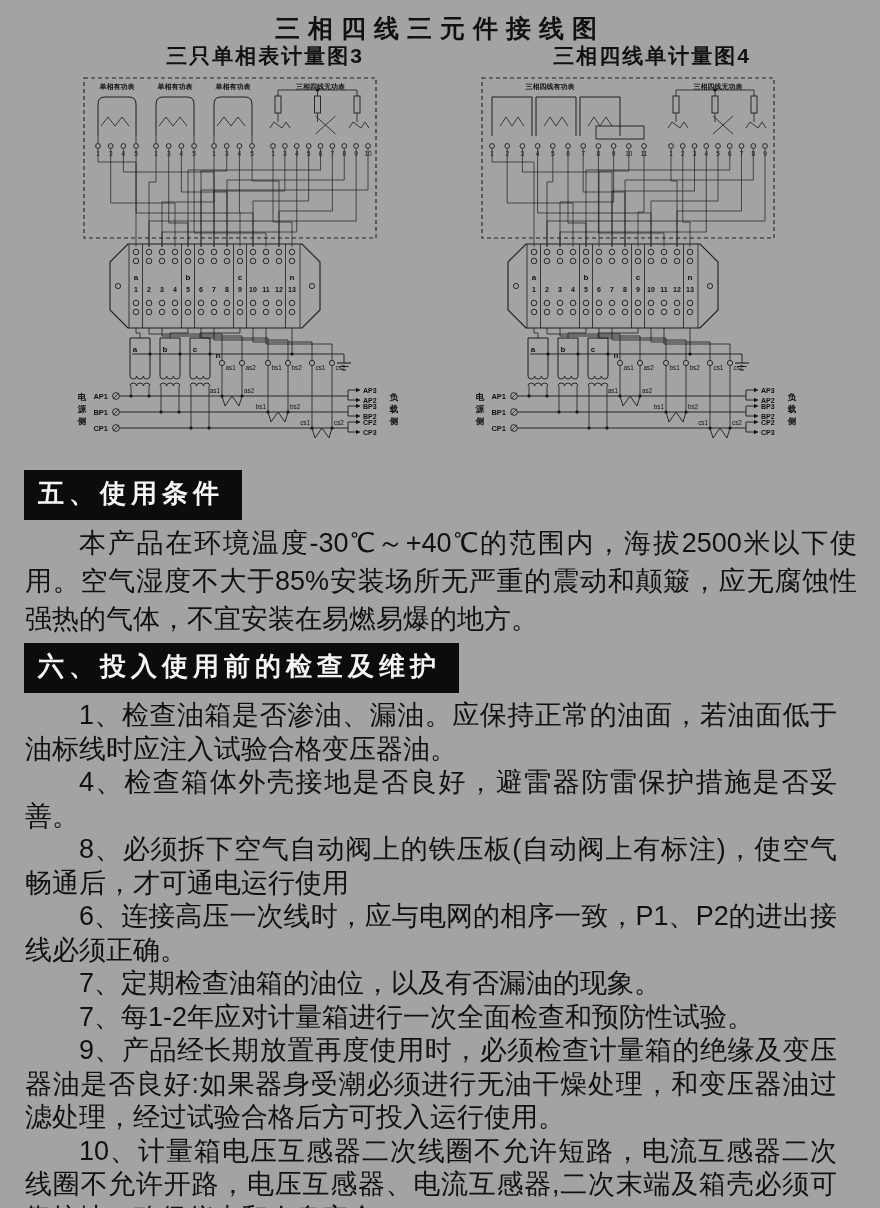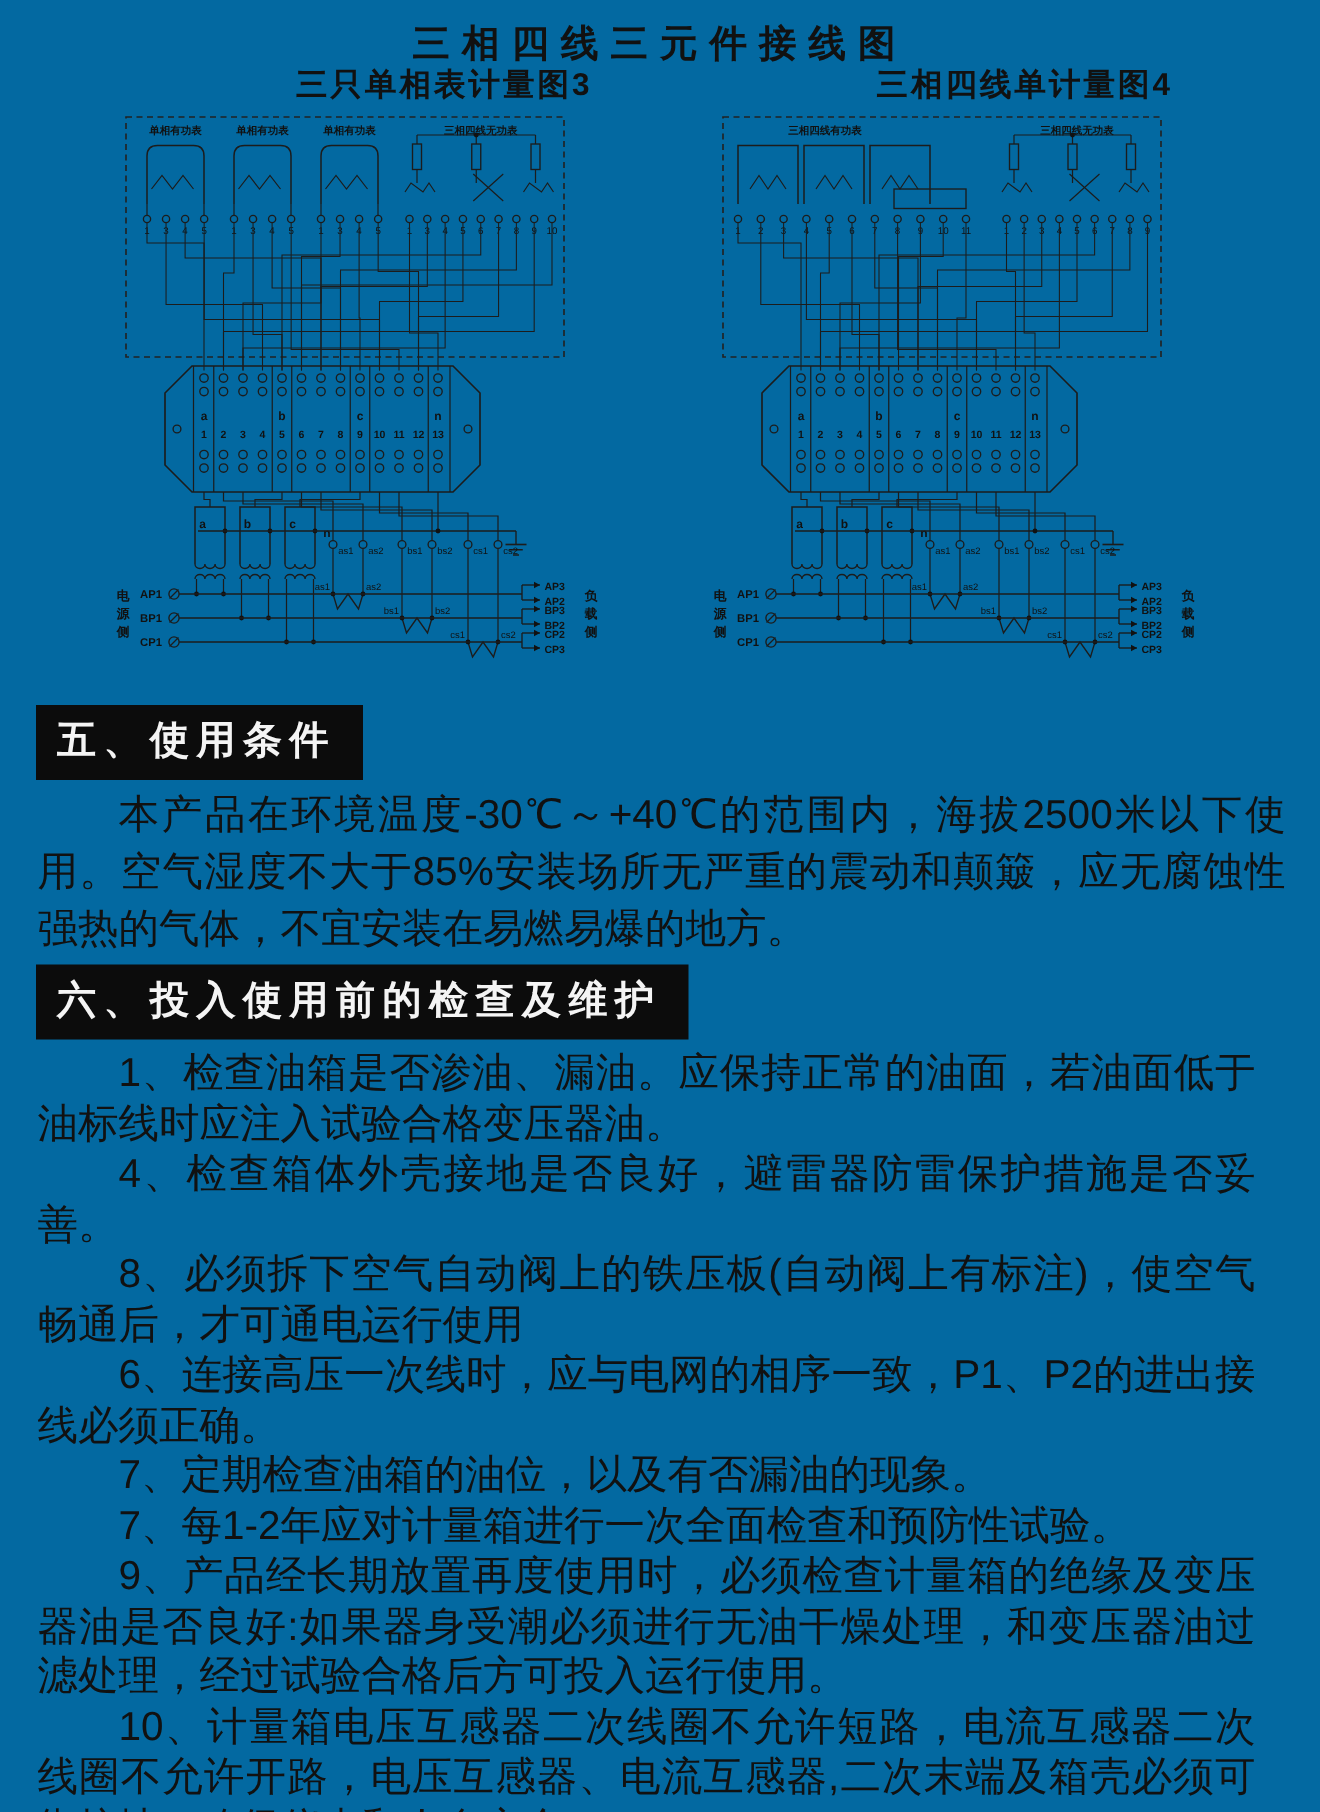--- a/index.html
+++ b/index.html
@@ -1,20 +1,20 @@
 <!DOCTYPE html>
 <html><head>
 <meta charset="utf-8">
 <style>
   html,body{margin:0;padding:0;}
-  .page{position:relative;width:880px;height:1208px;background:#0369a1;overflow:hidden;
+  .page{position:relative;width:880px;height:1208px;background:#a3a3a3;overflow:hidden;
         font-family:"Liberation Sans",sans-serif;color:#111;}
   .title{position:absolute;left:0;top:12px;width:880px;text-align:center;
          font-size:25px;font-weight:bold;letter-spacing:8px;}
-  .caption{position:absolute;top:42px;font-size:21px;font-weight:bold;letter-spacing:2px;text-align:right;}
+  .caption{position:absolute;top:42px;font-size:21px;font-weight:bold;letter-spacing:2px;text-align:center;}
   .cap-left{left:135px;width:260px;}
   .cap-right{left:522px;width:260px;}
   .diag{position:absolute;top:76px;width:330px;height:372px;}
   .diag-left{left:72px;}
   .diag-right{left:470px;}
   svg text{font-family:"Liberation Sans",sans-serif;}
   .secbar{position:absolute;left:24px;background:#0c0c0c;color:#f4f4f4;
           font-size:26px;font-weight:bold;letter-spacing:5px;
           padding:6px 18px 9px 14px;}
   .bar5{top:470px;}

